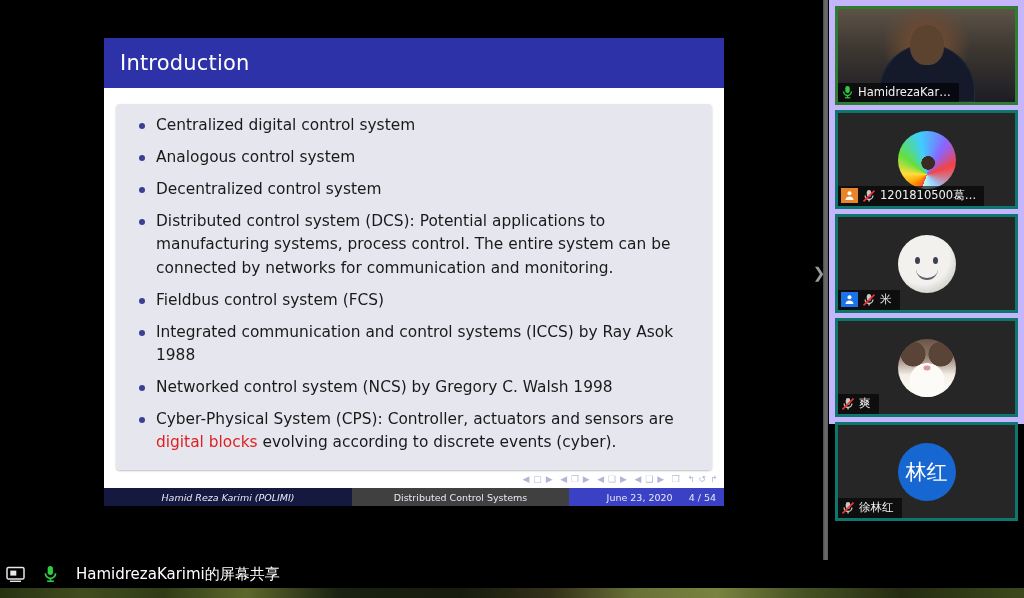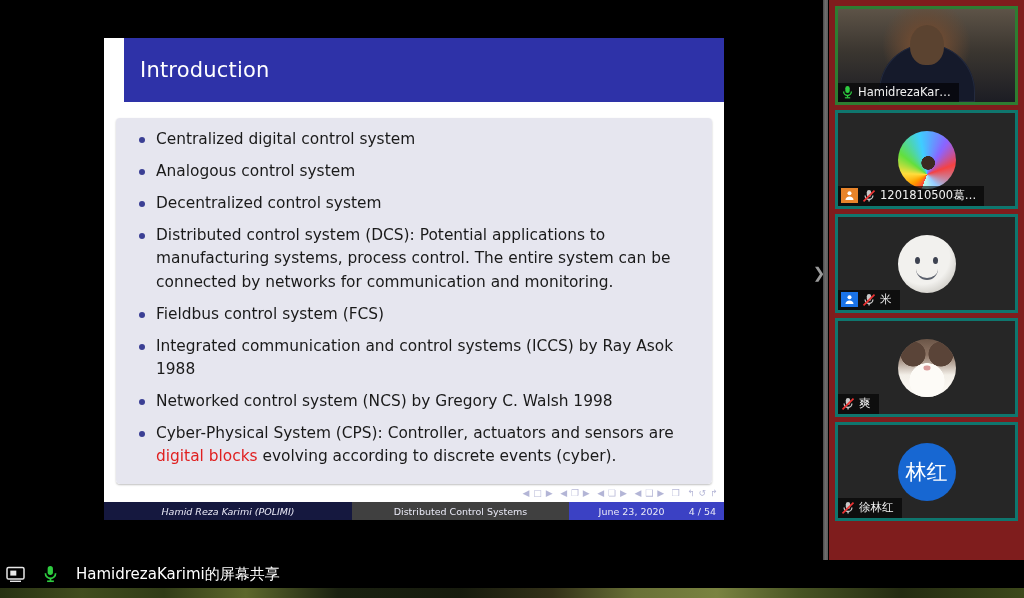--- a/index.html
+++ b/index.html
@@ -42,27 +42,26 @@
   }
 
   
   .slide {
     position: absolute;
     left: 104px; top: 38px;
     width: 620px; height: 468px;
     background: #ffffff;
   }
   .slide-titlebar {
-    height: 64px;
+    height: 50px;
     background: #2e32a8;
     display: flex;
     align-items: center;
     padding-left: 16px;
     box-sizing: border-box;
-    margin-left: 20px;
   }
   .slide-title {
     color: #ffffff;
     font-size: 21px;
     font-family: "DejaVu Sans", sans-serif;
     font-weight: 400;
     letter-spacing: .2px;
   }
   .slide-body {
     position: relative;
@@ -137,21 +136,21 @@
     height: 18px;
     display: flex;
     font-size: 9.5px;
     color: #e9e9f6;
     font-family: "DejaVu Sans", sans-serif;
   }
   .foot-cell { display: flex; align-items: center; height: 100%; }
   .foot-author  { flex: 0 0 40%; background: #15183f; justify-content: center; font-style: italic; }
   .foot-subject { flex: 0 0 35%; background: #404040; justify-content: center; }
   .foot-meta    { flex: 1 1 auto; background: #3b41c4; justify-content: flex-end;
-                  padding-right: 8px; gap: 24px; }
+                  padding-right: 8px; gap: 16px; }
 
   
   .collapse-handle {
     position: absolute;
     left: 810px; top: 258px;
     width: 18px; height: 30px;
     display: flex; align-items: center; justify-content: center;
     color: #9a9a9a;
     font-size: 15px;
     font-family: "DejaVu Sans", sans-serif;
@@ -160,22 +159,22 @@
     position: absolute;
     left: 823px; top: 0;
     width: 6px; height: 560px;
     background: linear-gradient(90deg,#4a4a4a,#6e6e6e 40%,#555 100%);
   }
 
   
   .roster {
     position: absolute;
     left: 829px; top: 0;
-    width: 195px; height: 560px;
-    background: #7f1d1d;
+    width: 195px; height: 424px;
+    background: #c4b5fd;
     padding: 6px 6px 0 6px;
     box-sizing: border-box;
   }
   .tile {
     position: relative;
     width: 183px;
     height: 99px;
     margin-bottom: 5px;
     background: #262626;
     border: 3px solid #0f766e;

